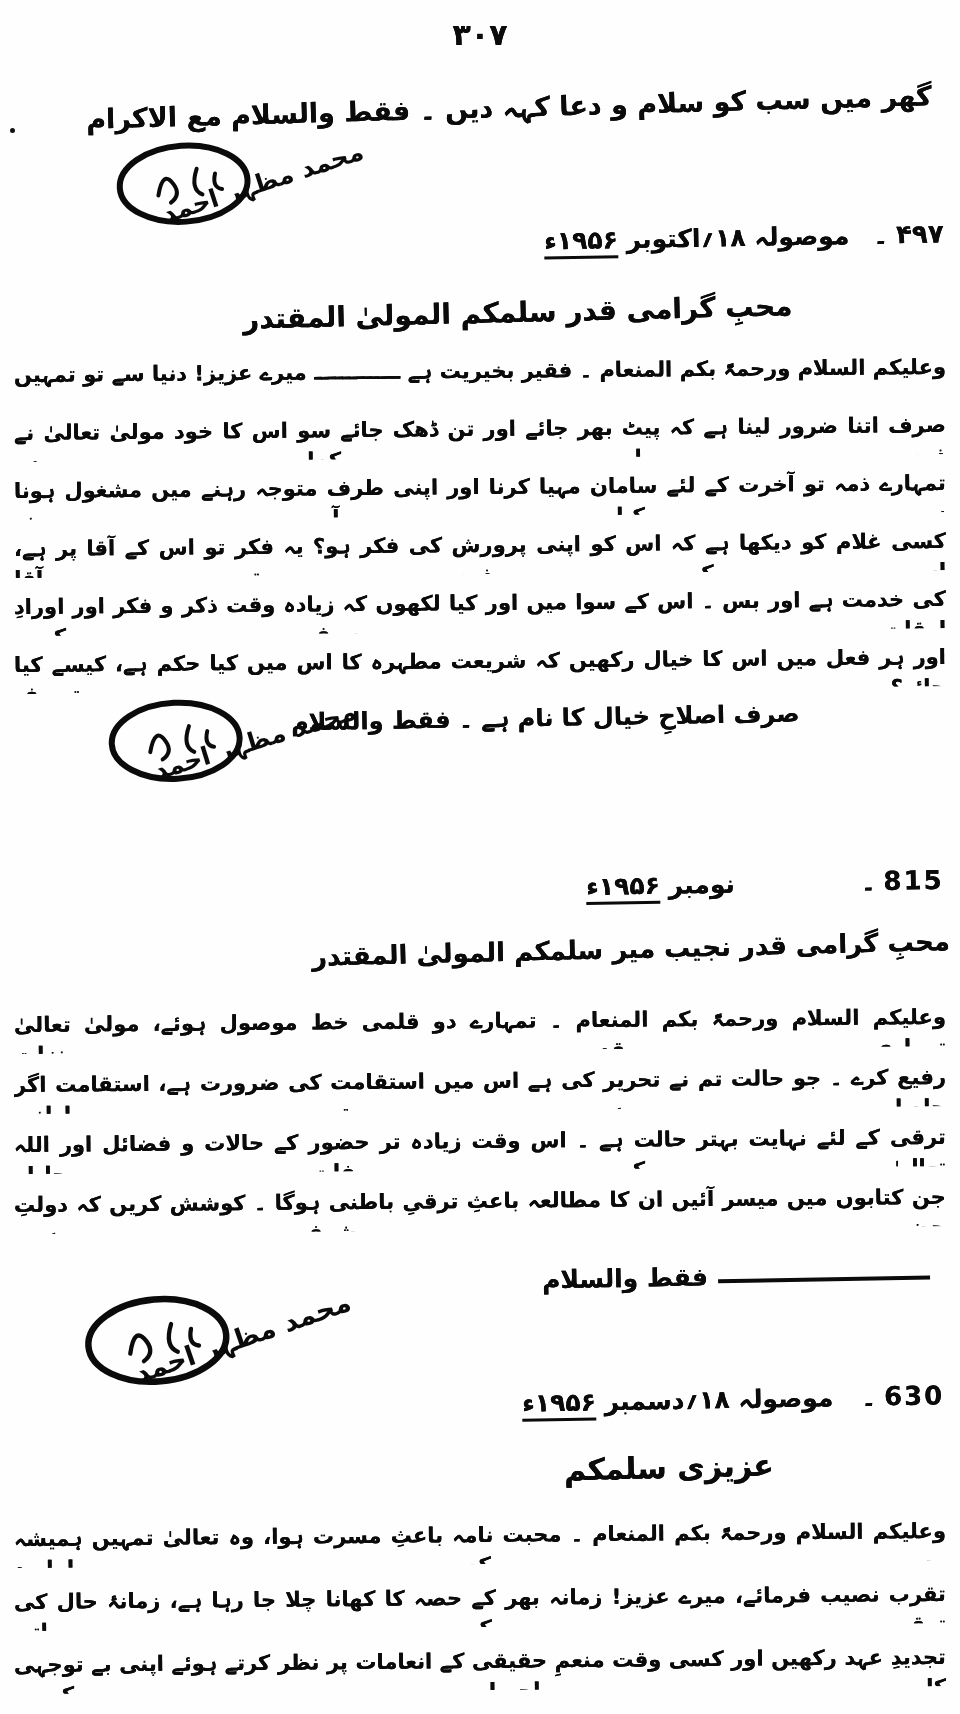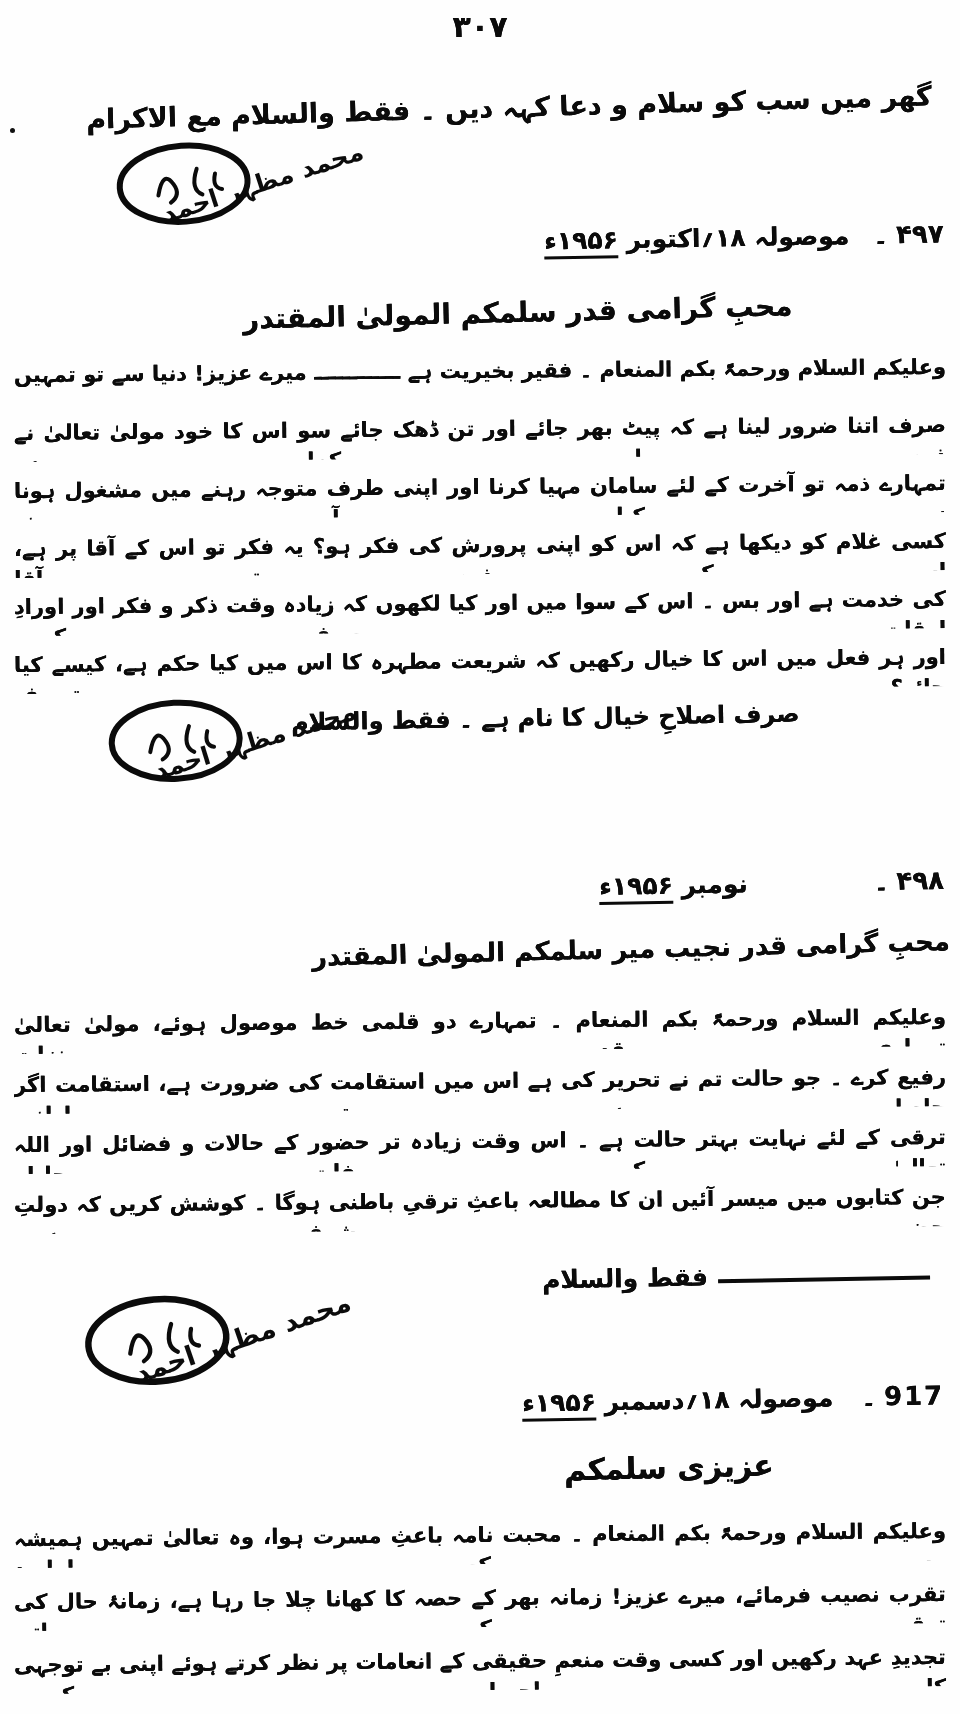--- a/index.html
+++ b/index.html
@@ -12,21 +12,21 @@
     color:#0b0b0b;
   }
   .abs{position:absolute;}
   .ink{
     font-weight:700;
     color:#0b0b0b;
     text-shadow:0 0 .5px #000;
   }
   
   .page-num{
-    top:9px;left:0;width:960px;
+    top:17px;left:0;width:960px;
     text-align:center;
     font-size:30px;letter-spacing:4px;
   }
   
   .prev-close{
     top:92px;right:28px;
     font-size:27px;
     transform:rotate(-1.6deg);
     white-space:nowrap;
   }
@@ -136,21 +136,21 @@
 
 <div class="abs stamp stamp2">
   <svg width="250" height="110" viewBox="0 0 250 110">
     <ellipse cx="72" cy="48" rx="64" ry="38" fill="none" stroke="#0b0b0b" stroke-width="6"></ellipse>
     <path d="M46 58 q6 -26 16 -10 q7 11 -4 18 M86 34 q-8 20 4 26 M104 40 q-4 14 6 16" fill="none" stroke="#0b0b0b" stroke-width="4" stroke-linecap="round"></path>
   </svg>
   <div class="sig-name">محمد مظہر احمد</div>
 </div>
 
 <div class="abs ink lh hdr-498">
-  <span class="num">۴۹۸</span>
+  <span class="num">815</span>
   <span class="sep">۔</span>
   <span class="gap"></span>
   <span class="date"><span>نومبر </span><span class="year">۱۹۵۶ء</span></span>
 </div>
 
 <div class="abs ink salut sal-498">محبِ گرامی قدر نجیب میر سلمکم المولیٰ المقتدر</div>
 
 <div class="abs ink bodyline b498-0">وعلیکم السلام ورحمۃً بکم المنعام ۔ تمہارے دو قلمی خط موصول ہوئے، مولیٰ تعالیٰ تمہاری قدر و منزلت</div>
 <div class="abs ink bodyline b498-1">رفیع کرے ۔ جو حالت تم نے تحریر کی ہے اس میں استقامت کی ضرورت ہے، استقامت اگر حاصل رہے تو باطنی</div>
 <div class="abs ink bodyline b498-2">ترقی کے لئے نہایت بہتر حالت ہے ۔ اس وقت زیادہ تر حضور کے حالات و فضائل اور اللہ تعالیٰ کے صفاتِ جلیلہ</div>
@@ -163,21 +163,21 @@
 
 <div class="abs stamp stamp3">
   <svg width="250" height="110" viewBox="0 0 250 110">
     <ellipse cx="72" cy="48" rx="64" ry="38" fill="none" stroke="#0b0b0b" stroke-width="6"></ellipse>
     <path d="M46 58 q6 -26 16 -10 q7 11 -4 18 M86 34 q-8 20 4 26 M104 40 q-4 14 6 16" fill="none" stroke="#0b0b0b" stroke-width="4" stroke-linecap="round"></path>
   </svg>
   <div class="sig-name">محمد مظہر احمد</div>
 </div>
 
 <div class="abs ink lh hdr-499">
-  <span class="num">917</span>
+  <span class="num">630</span>
   <span class="sep">۔</span>
   <span class="gap"></span>
   <span class="date"><span>موصولہ ۱۸؍دسمبر </span><span class="year">۱۹۵۶ء</span></span>
 </div>
 
 <div class="abs ink salut sal-499">عزیزی سلمکم</div>
 
 <div class="abs ink bodyline b499-0">وعلیکم السلام ورحمۃً بکم المنعام ۔ محبت نامہ باعثِ مسرت ہوا، وہ تعالیٰ تمہیں ہمیشہ مسرور رکھے، امابعد</div>
 <div class="abs ink bodyline b499-1">تقرب نصیب فرمائے، میرے عزیز! زمانہ بھر کے حصہ کا کھانا چلا جا رہا ہے، زمانۂ حال کی ترقی کے ساتھ</div>
 <div class="abs ink bodyline b499-2">تجدیدِ عہد رکھیں اور کسی وقت منعمِ حقیقی کے انعامات پر نظر کرتے ہوئے اپنی بے توجہی کا احساس کریں،</div>

